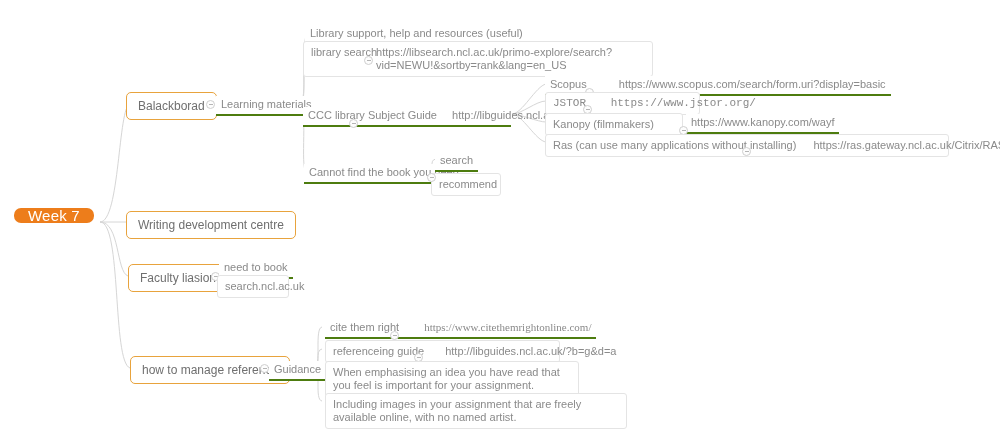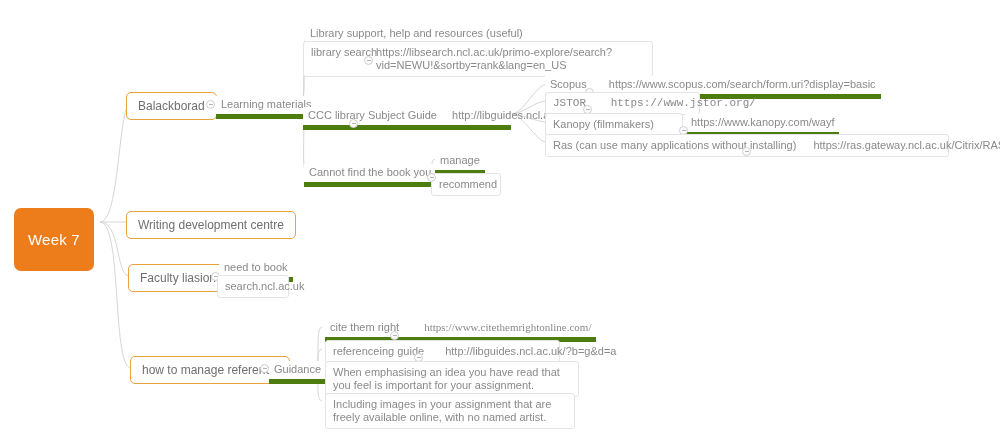--- a/index.html
+++ b/index.html
@@ -33,37 +33,37 @@
     color: #7b7b7b;
     white-space: nowrap;
   }
   
   .root {
     background: #ED7D1B;
     color: #ffffff;
     border-radius: 7px;
     font-size: 15px;
     line-height: 15px;
-    padding: 24px 14px;
+    padding: 0 14px;
     letter-spacing: 0.2px;
   }
   
   .boxed {
     border: 1.3px solid #E8A33D;
     border-radius: 5px;
     background: #ffffff;
     font-size: 12px;
     line-height: 14px;
     padding: 6px 11px;
     color: #6f6f6f;
   }
   
   .plain {
     padding: 2px 5px 3px 5px;
-    border-bottom: 5px solid #4d7c0f;
+    border-bottom: 2px solid #4d7c0f;
     background: #ffffff;
     color: #8a8a8a;
   }
   
   .framed {
     padding: 4px 6px 4px 7px;
     border: 1px solid #e4e4e4;
     border-radius: 3px;
     background: #ffffff;
     color: #8a8a8a;
@@ -155,21 +155,21 @@
   <div class="toggle" style="left:364px; top:56px;"></div>
 
   <div class="node plain" style="left:303px; top:107px; width:208px;">
     <span>CCC library Subject Guide</span>
     <span style="margin-left:12px;">http://libguides.ncl.ac.uk/ccc</span>
   </div>
   <div class="toggle" style="left:349px; top:119px;"></div>
 
   <div class="node plain" style="left:545px; top:76px;">
     <span>Scopus</span>
-    <span style="margin-left:19px;">https://www.scopus.com/search/form.uri?display=basic</span>
+    <span style="margin-left:29px;">https://www.scopus.com/search/form.uri?display=basic</span>
   </div>
   <div class="toggle" style="left:585px; top:88px;"></div>
 
   <div class="node framed" style="left:545px; top:92px; width:155px;font-family:Liberation Mono, monospace;">
     <span>JSTOR</span>
     <span style="margin-left:18px;">https://www.jstor.org/</span>
   </div>
   <div class="toggle" style="left:583px; top:105px;"></div>
 
   <div class="node plain" style="left:686px; top:114px;">
@@ -183,21 +183,21 @@
   <div class="node framed" style="left:545px; top:134px; width:404px;">
     <span>Ras (can use many applications without installing)</span>
     <span style="margin-left:14px;">https://ras.gateway.ncl.ac.uk/Citrix/RASWeb/</span>
   </div>
   <div class="toggle" style="left:742px; top:147px;"></div>
 
   <div class="node plain" style="left:304px; top:164px;">
     <span>Cannot find the book you need</span>
   </div>
   <div class="node plain" style="left:435px; top:152px;">
-    <span>manage</span>
+    <span>search</span>
   </div>
   <div class="node framed" style="left:431px; top:173px; width:70px;">
     <span>recommend</span>
   </div>
   <div class="toggle" style="left:427px; top:173px;"></div>
 
   <div class="node boxed" style="left:126px; top:211px;">
     <span>Writing development centre</span>
   </div>
 
@@ -231,17 +231,17 @@
   <div class="node framed" style="left:325px; top:340px; width:235px;">
     <span>referenceing guide</span>
     <span style="margin-left:18px;">http://libguides.ncl.ac.uk/?b=g&amp;d=a</span>
   </div>
   <div class="toggle" style="left:414px; top:353px;"></div>
 
   <div class="node framed wrap" style="left:325px; top:361px; width:254px;">
     <span>When emphasising an idea you have read that you feel is important for your assignment.</span>
   </div>
 
-  <div class="node framed wrap" style="left:325px; top:393px; width:250px;">
+  <div class="node framed wrap" style="left:325px; top:393px; width:302px;">
     <span>Including images in your assignment that are freely available online, with no named artist.</span>
   </div>
 
 </div>
 
 </body></html>

